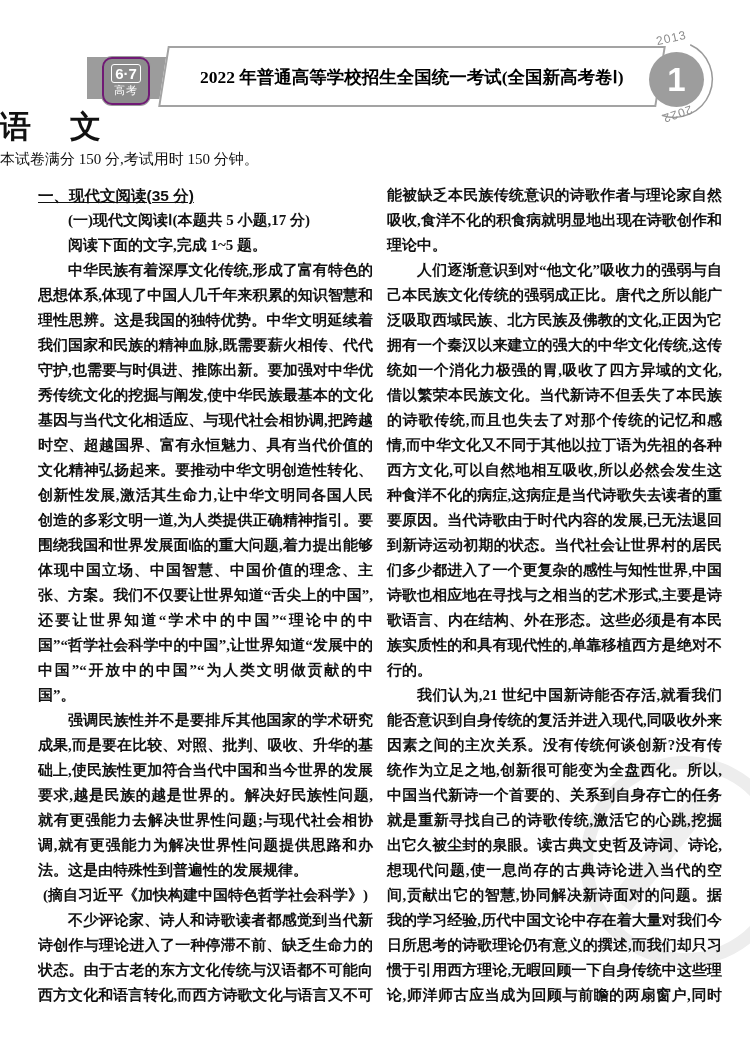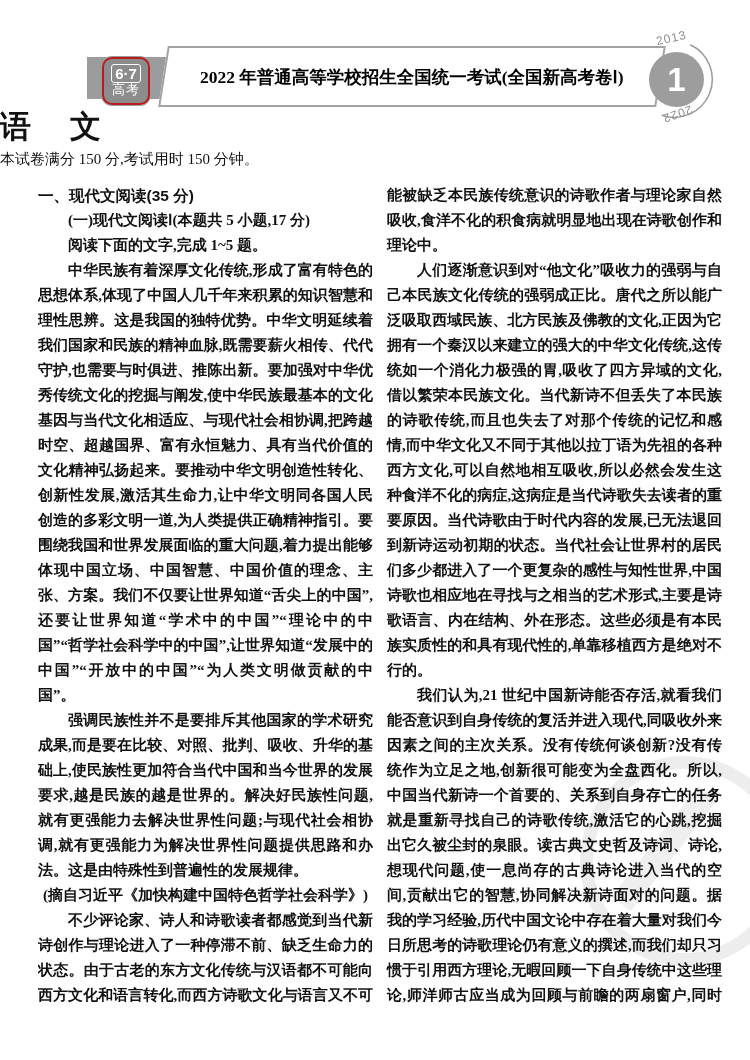--- a/index.html
+++ b/index.html
@@ -6,43 +6,43 @@
   .page{position:relative;width:750px;height:1060px;background:#ffffff;margin:0 auto;overflow:hidden;
         font-family:"Liberation Serif",serif;color:#111;}
   
   .band{position:absolute;left:87px;top:57px;width:570px;height:42px;background:#9c9c9c;}
   .banner{position:absolute;left:163px;top:46px;width:494px;height:57px;background:#ffffff;
           border:2px solid #a3a3a3;transform:skewX(-9deg);display:flex;align-items:center;
           justify-content:center;z-index:2;}
   .banner-inner{transform:skewX(9deg);font-weight:bold;font-size:17.5px;white-space:nowrap;
           font-family:"Liberation Serif",serif;color:#000;}
   .logo-badge{position:absolute;left:102px;top:57px;width:44px;height:44px;background:#8c8c8c;
-          border:2px solid #b91c1c;border-radius:10px;box-shadow:0 0 0 1px #9c9c9c;z-index:3;
+          border:2px solid #701a75;border-radius:10px;box-shadow:0 0 0 1px #9c9c9c;z-index:3;
           display:flex;flex-direction:column;align-items:center;justify-content:center;}
   .logo-num{color:#fff;font-weight:bold;font-size:15px;line-height:17px;border:1px solid #fff;
           border-radius:3px;padding:0 3px;font-family:"Liberation Sans",sans-serif;}
-  .logo-sub{color:#fff;font-size:13px;line-height:15px;letter-spacing:1px;font-family:Liberation Mono, monospace;}
+  .logo-sub{color:#fff;font-size:11px;line-height:15px;letter-spacing:1px;}
   .edition-circle{position:absolute;left:649px;top:52px;width:55px;height:55px;border-radius:50%;
           background:#9d9d9d;display:flex;align-items:center;justify-content:center;z-index:3;}
   .edition-number{color:#fff;font-size:33px;font-weight:bold;font-family:"Liberation Sans",sans-serif;}
   .arc-svg{position:absolute;left:627px;top:24px;z-index:2;}
   .year-top{position:absolute;left:656px;top:31px;font-size:12px;color:#8d8d8d;letter-spacing:1px;
           transform:rotate(-13deg);z-index:4;font-family:"Liberation Sans",sans-serif;}
   .year-bottom{position:absolute;left:662px;top:107px;font-size:12px;color:#8d8d8d;letter-spacing:1px;
           transform:rotate(161deg);z-index:4;font-family:"Liberation Sans",sans-serif;}
   
   .subject-title{position:absolute;left:0;right:0;top:106px;text-align:left;font-size:31px;
           font-weight:bold;letter-spacing:4px;z-index:1;}
   .exam-info{position:absolute;left:0;right:0;top:150px;font-size:15px;z-index:1;}
   
   .content{position:absolute;left:38px;top:183px;width:684px;height:828px;z-index:1;
           column-count:2;column-gap:14px;column-fill:auto;overflow:hidden;
           font-size:15px;line-height:25px;text-align:justify;orphans:1;widows:1;}
   .content p,.content h2{margin:0;padding:0;font-weight:bold;font-size:15px;line-height:25px;}
-  .h-sec{font-family:"Liberation Sans",sans-serif;font-weight:bold !important;font-size:15.5px !important;}
+  .h-sec{font-family:"Liberation Sans",sans-serif;font-weight:bold !important;font-size:15.5px !important;text-decoration:underline;}
   .lbl{font-family:"Liberation Sans",sans-serif;font-weight:bold !important;}
   .ind{text-indent:2em;}
   .attr{text-align:center;}
   
   .watermark{position:absolute;right:-40px;top:756px;width:184px;height:184px;border:13px solid #ededed;
           border-radius:50%;transform:rotate(-18deg);z-index:0;}
   .watermark::after{content:"";position:absolute;left:6px;top:62px;width:140px;height:24px;
           background:#efefef;transform:rotate(-34deg);}
 </style>
 </head>

